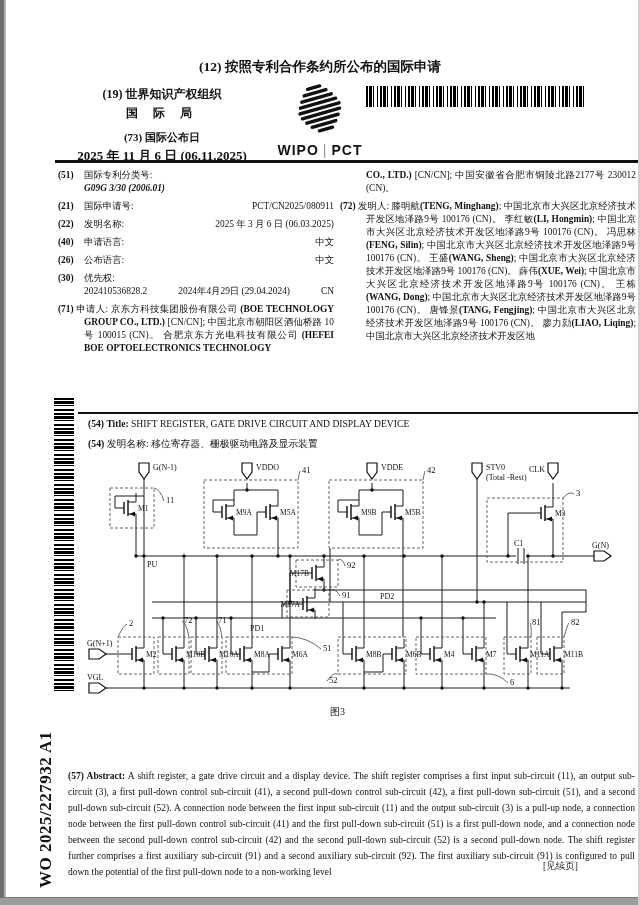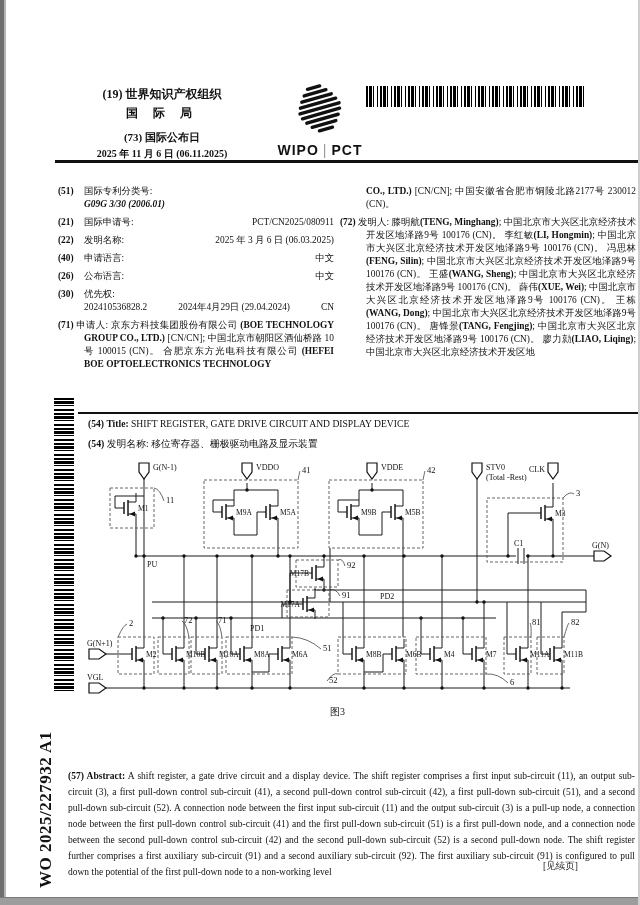--- a/index.html
+++ b/index.html
@@ -10,34 +10,34 @@
   .edge-left2{position:absolute;left:4px;top:0;width:2px;height:100%;background:#b5b5b5;}
   .edge-bottom{position:absolute;left:0;bottom:0;width:100%;height:7px;background:#9d9d9d;border-top:1px solid #7a7a7a;}
   .edge-right{position:absolute;right:0;top:0;width:2px;height:100%;background:#cfcfcf;}
 
   
   .hdr12{position:absolute;top:58px;left:0;width:100%;text-align:center;font-size:13.5px;font-weight:bold;}
   .hleft{position:absolute;top:86px;left:62px;width:200px;text-align:center;font-weight:bold;}
   .hleft .l1{font-size:12px;}
   .hleft .l2{font-size:12px;letter-spacing:6px;margin-top:2px;}
   .hleft .l3{font-size:11px;margin-top:8px;}
-  .hleft .l4{font-size:10px;margin-top:2px;}
+  .hleft .l4{font-size:13px;margin-top:2px;}
   .hlogo{position:absolute;top:84px;left:268px;width:104px;text-align:center;}
   .hlogo .logotext{font-size:14px;font-weight:bold;letter-spacing:1px;margin-top:2px;
                    font-family:"Liberation Sans","DejaVu Sans",sans-serif;}
   .hlogo .sep{color:#999;font-weight:normal;padding:0 4px;}
   .barcode-top{position:absolute;top:86px;left:366px;width:218px;height:21px;
     background:repeating-linear-gradient(90deg,#000 0 2px,#fff 2px 3px,#000 3px 6px,#fff 6px 7px,#000 7px 8px,#fff 8px 11px,#000 11px 12px,#fff 12px 14px);}
   .hright{position:absolute;top:116px;left:420px;width:218px;text-align:center;}
   .hright .publabel{font-size:10.5px;font-weight:bold;}
   .hright .pubno{font-size:17px;font-weight:bold;margin-top:3px;letter-spacing:0.5px;}
   .rule-header{position:absolute;top:160px;left:55px;width:583px;height:2.5px;background:#111;}
 
   
-  .bib{position:absolute;top:185px;font-size:9.4px;line-height:13px;}
+  .bib{position:absolute;top:169px;font-size:9.4px;line-height:13px;}
   .bib-left{left:58px;width:276px;}
   .bib-right{left:340px;width:296px;}
   .brow{margin-bottom:5px;}
   .bhead{display:flex;}
   .bnum{width:26px;flex:none;font-weight:bold;}
   .blab{flex:none;}
   .bval{flex:1;text-align:right;}
   .bline2{padding-left:26px;}
   .bline2.bi{font-weight:bold;font-style:italic;}
   .bcols{display:flex;justify-content:space-between;padding-left:26px;}
@@ -67,20 +67,21 @@
 </style>
 </head>
 <body>
 
 <div class="page">
   <div class="edge-left"></div>
   <div class="edge-left2"></div>
   <div class="edge-bottom"></div>
   <div class="edge-right"></div>
 
+  <div class="hdr12">(12) 按照专利合作条约所公布的国际申请</div>
 
   <div class="hleft">
     <div class="l1">(19) 世界知识产权组织</div>
     <div class="l2">国 际 局</div>
     <div class="l3">(73) 国际公布日</div>
     <div class="l4">2025 年 11 月 6 日 (06.11.2025)</div>
   </div>
 
   <div class="hlogo">
     <svg width="66" height="52" viewBox="0 0 66 52">

